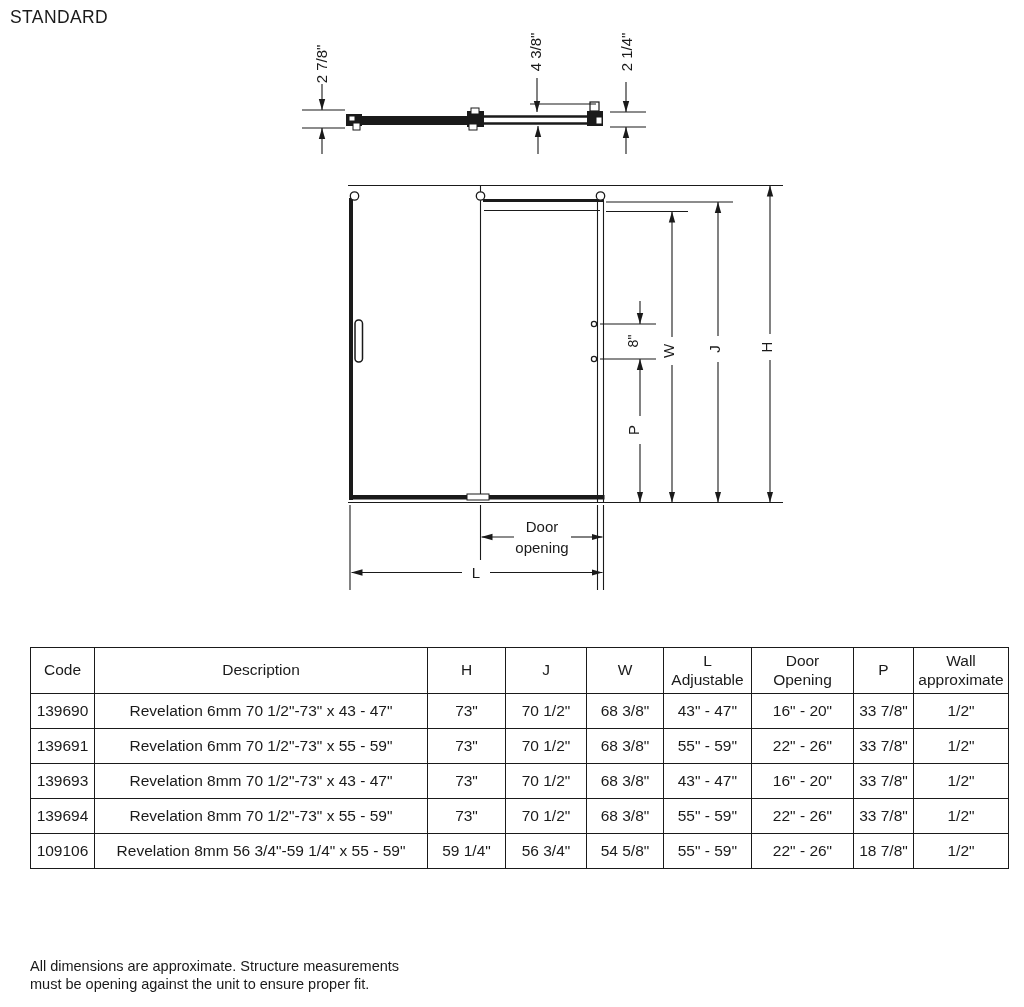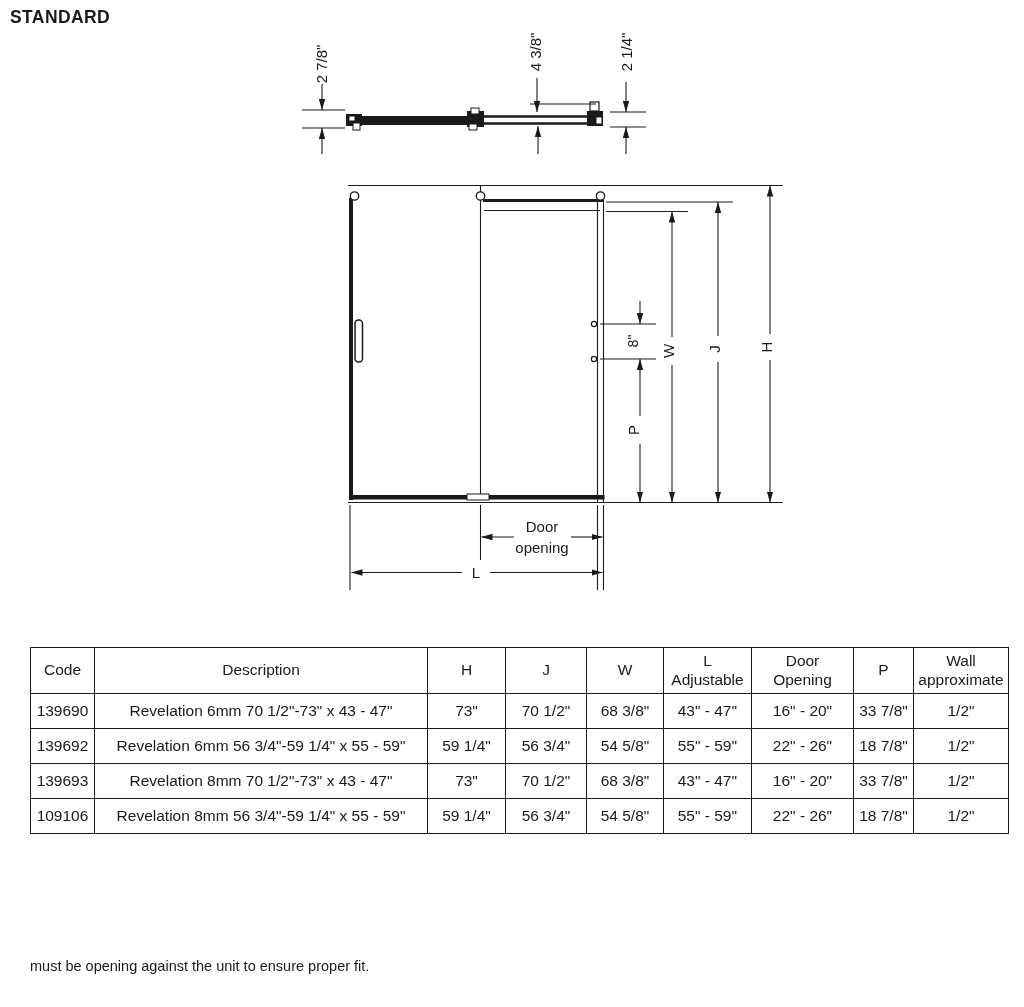--- a/index.html
+++ b/index.html
@@ -1,18 +1,18 @@
 <!DOCTYPE html>
 <html><head>
 <meta charset="utf-8">
 <style>
   html,body{margin:0;padding:0;background:#ffffff;}
   body{width:1024px;height:1007px;position:relative;font-family:"Liberation Sans",sans-serif;color:#1a1a1a;}
   .page{position:absolute;inset:0;background:#fff;}
-  .title{position:absolute;left:10px;top:7px;font-size:17.5px;font-weight:700;letter-spacing:.4px;}
+  .title{position:absolute;left:10px;top:7px;font-size:17.5px;font-weight:400;letter-spacing:.4px;}
   svg.drawing{position:absolute;left:0;top:0;}
   svg .ln{stroke:#1a1a1a;fill:none;}
   svg text{fill:#1a1a1a;font-family:"Liberation Sans",sans-serif;}
   .dimtxt{font-size:15px;}
   .dimtxt-sm{font-size:14px;}
   table.spec{position:absolute;left:30px;top:647px;border-collapse:collapse;table-layout:fixed;width:978px;}
   table.spec th,table.spec td{border:1px solid #1a1a1a;text-align:center;vertical-align:middle;padding:0 2px;font-size:15.5px;overflow:hidden;}
   table.spec th{font-weight:normal;white-space:pre-line;line-height:1.22;height:45px;}
   table.spec td{height:34px;}
   .footnote{position:absolute;left:30px;top:958px;font-size:14.5px;line-height:17.5px;}
@@ -194,52 +194,64 @@
           <td>Revelation 6mm 70 1/2"-73" x 43 - 47"</td>
           <td>73"</td>
           <td>70 1/2"</td>
           <td>68 3/8"</td>
           <td>43" - 47''</td>
           <td>16" - 20"</td>
           <td>33 7/8"</td>
           <td>1/2"</td>
         </tr>
         <tr>
-          <td>139692</td>
-          <td>Revelation 6mm 56 3/4"-59 1/4" x 55 - 59"</td>
-          <td>59 1/4"</td>
-          <td>56 3/4"</td>
-          <td>54 5/8"</td>
+          <td>139691</td>
+          <td>Revelation 6mm 70 1/2"-73" x 55 - 59"</td>
+          <td>73"</td>
+          <td>70 1/2"</td>
+          <td>68 3/8"</td>
           <td>55" - 59''</td>
           <td>22" - 26"</td>
-          <td>18 7/8"</td>
+          <td>33 7/8"</td>
           <td>1/2"</td>
         </tr>
         <tr>
           <td>139693</td>
           <td>Revelation 8mm 70 1/2"-73" x 43 - 47"</td>
           <td>73"</td>
           <td>70 1/2"</td>
           <td>68 3/8"</td>
           <td>43" - 47''</td>
           <td>16" - 20"</td>
+          <td>33 7/8"</td>
+          <td>1/2"</td>
+        </tr>
+        <tr>
+          <td>139694</td>
+          <td>Revelation 8mm 70 1/2"-73" x 55 - 59"</td>
+          <td>73"</td>
+          <td>70 1/2"</td>
+          <td>68 3/8"</td>
+          <td>55" - 59''</td>
+          <td>22" - 26"</td>
           <td>33 7/8"</td>
           <td>1/2"</td>
         </tr>
         <tr>
           <td>109106</td>
           <td>Revelation 8mm 56 3/4"-59 1/4" x 55 - 59"</td>
           <td>59 1/4"</td>
           <td>56 3/4"</td>
           <td>54 5/8"</td>
           <td>55" - 59''</td>
           <td>22" - 26"</td>
           <td>18 7/8"</td>
           <td>1/2"</td>
         </tr>
       </tbody>
   </table>
 
   <div class="footnote">
+    <div>All dimensions are approximate. Structure measurements</div>
     <div>must be opening against the unit to ensure proper fit.</div>
   </div>
 
 </div>
 
 </body></html>

